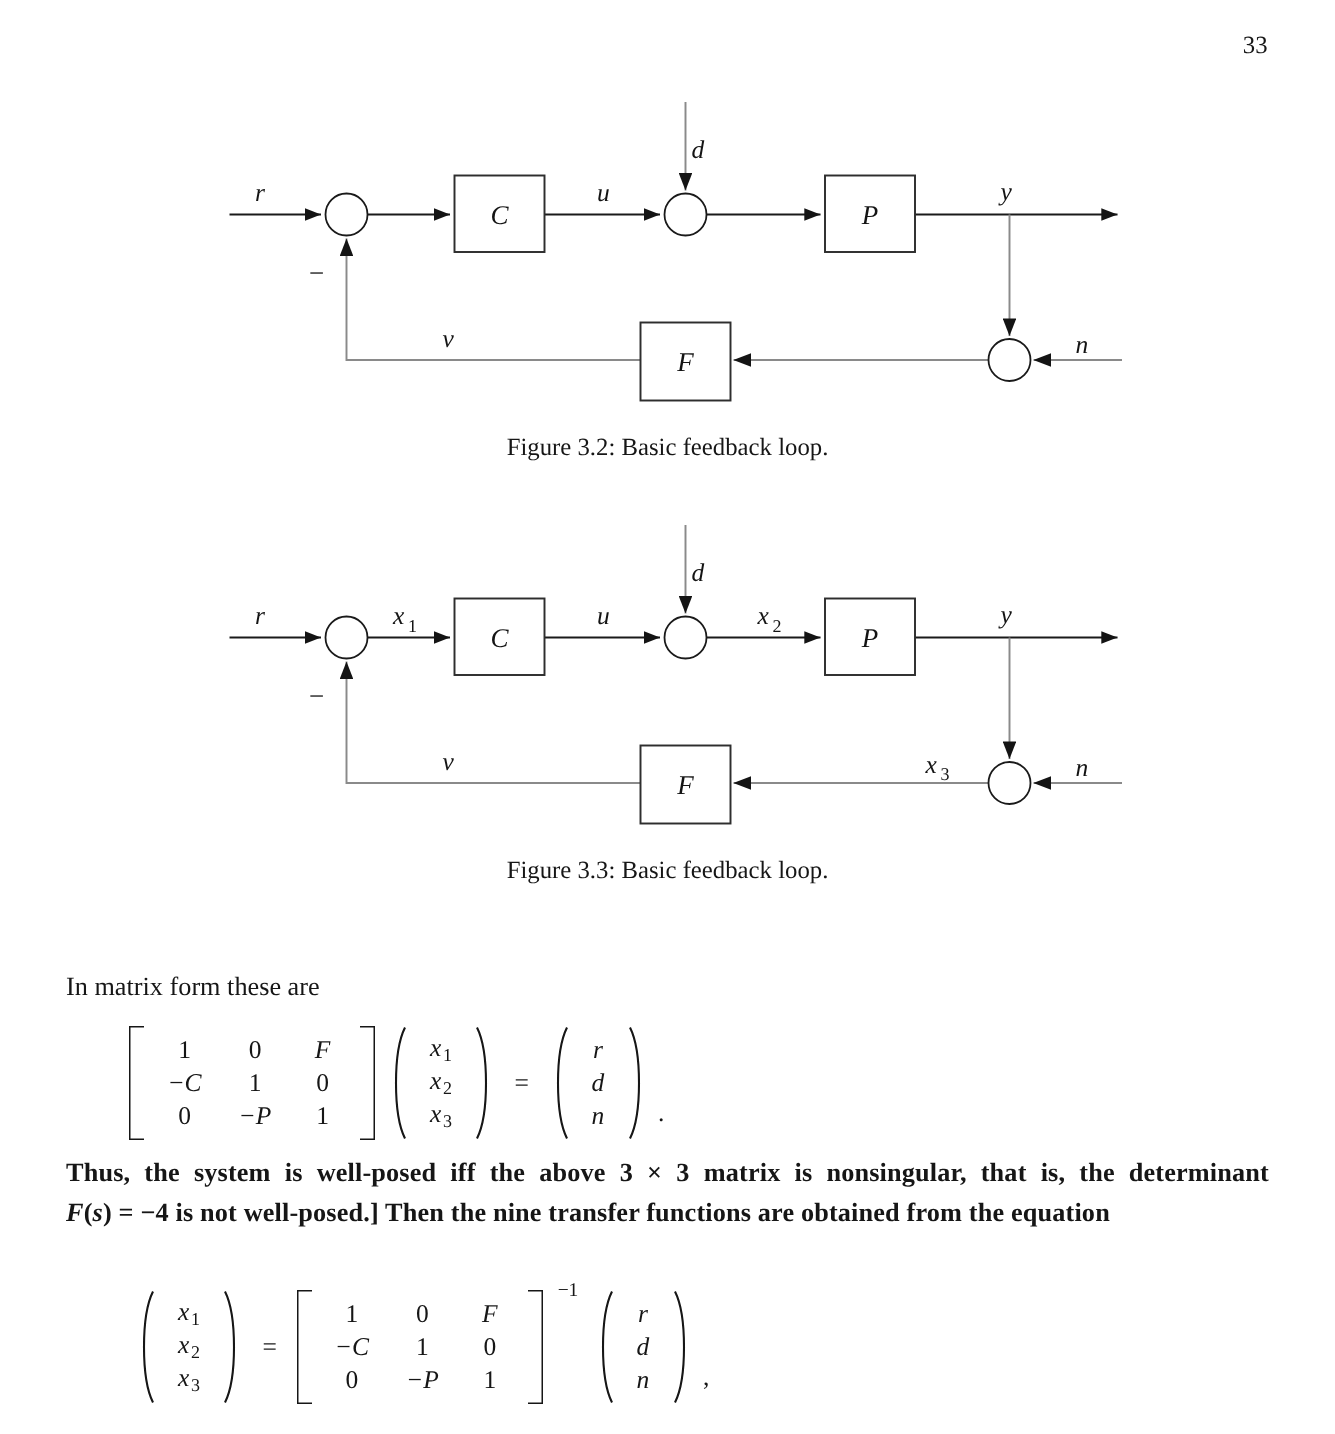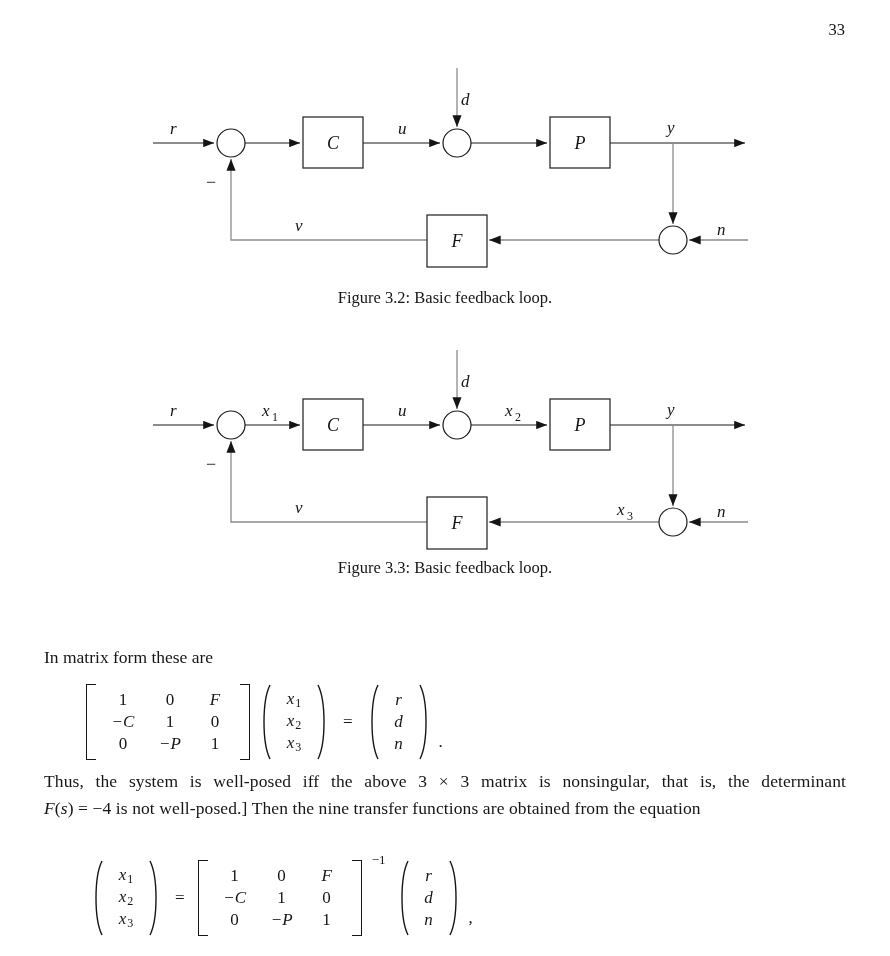--- a/index.html
+++ b/index.html
@@ -11,21 +11,21 @@
   .hdr-num{font-style:italic;margin-right:14px;}
   .pageno{font-size:16.5px;font-style:normal;text-align:center;}
   
   svg text{font-family:"Liberation Serif",serif;font-size:17px;font-style:italic;fill:#141414;}
   svg text.blk{font-size:18px;text-anchor:middle;}
   svg text.sub{font-size:12px;font-style:normal;}
   
   .caption{width:890px;text-align:center;font-size:16.5px;}
   
   .intro{font-size:17.5px;}
-  .para{width:802px;font-size:17.5px;line-height:27.4px;letter-spacing:.1px;}
+  .para{width:802px;font-size:17.5px;line-height:27.4px;letter-spacing:.1px;font-weight:bold;}
   .jline{text-align:justify;text-align-last:justify;}
   .mi{font-style:italic;}
   
   .eq{position:absolute;display:flex;align-items:center;height:80px;font-size:17px;}
   .sqb{width:9px;height:74px;border:1.6px solid #161616;flex:0 0 auto;}
   .sqb.l{border-right:none;}
   .sqb.r{border-left:none;}
   .mgrid{display:grid;grid-template-rows:repeat(3,22px);grid-template-columns:46px 48px 42px;
          align-items:center;justify-items:center;padding:0 4px;}
   .vec{display:flex;align-items:center;}
@@ -133,21 +133,21 @@
     <text x="617" y="515">x</text>
     <text class="sub" x="627" y="520">3</text>
     <text x="717" y="517">n</text>
     <text x="295" y="513">v</text>
     <text x="206" y="470" style="font-size:18px;font-style:normal">−</text>
     <text class="blk" x="333" y="431">C</text>
     <text class="blk" x="580" y="431">P</text>
     <text class="blk" x="457" y="529">F</text>
   </svg>
 
-  <div class="abs caption" style="left:0;top:558px;">Figure 3.3: Basic feedback loop.</div>
+  <div class="abs caption" style="left:0;top:570px;">Figure 3.3: Basic feedback loop.</div>
 
   <div class="abs intro" style="left:44px;top:647px;">In matrix form these are</div>
 
   <div class="eq" style="left:86px;top:682px;">
     <span class="sqb l"></span>
     <span class="mgrid">
       <span>1</span>
       <span>0</span>
       <span class="mi">F</span>
       <span class="mi">−C</span>

